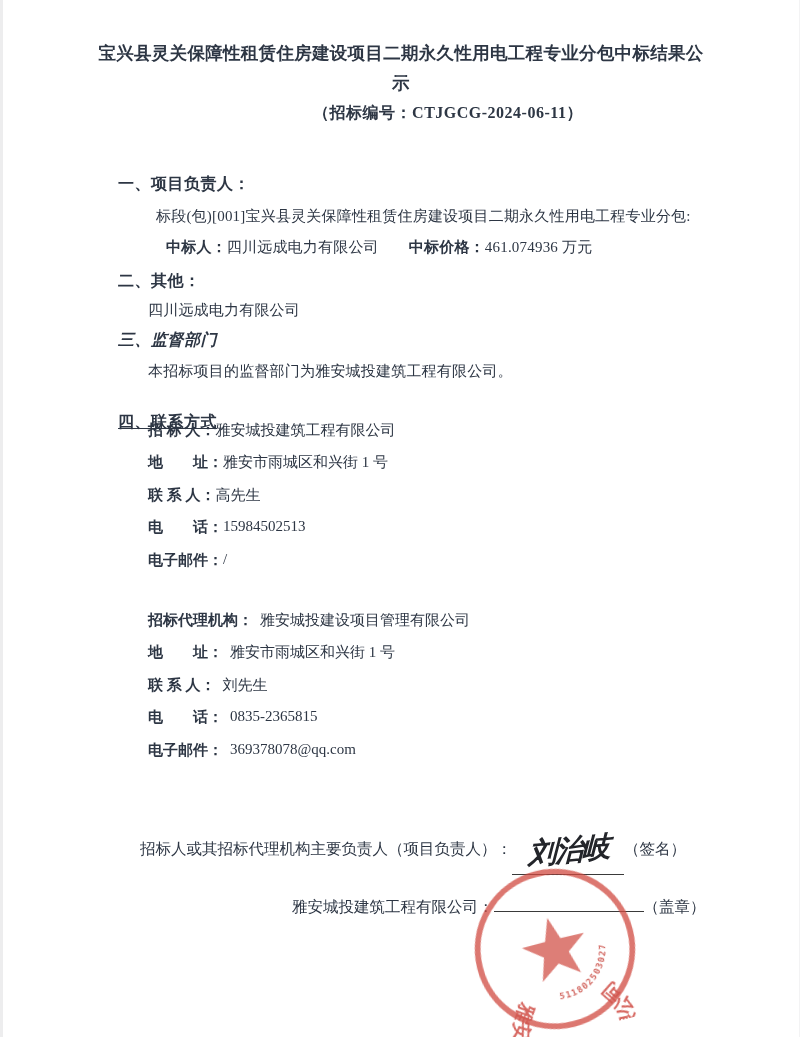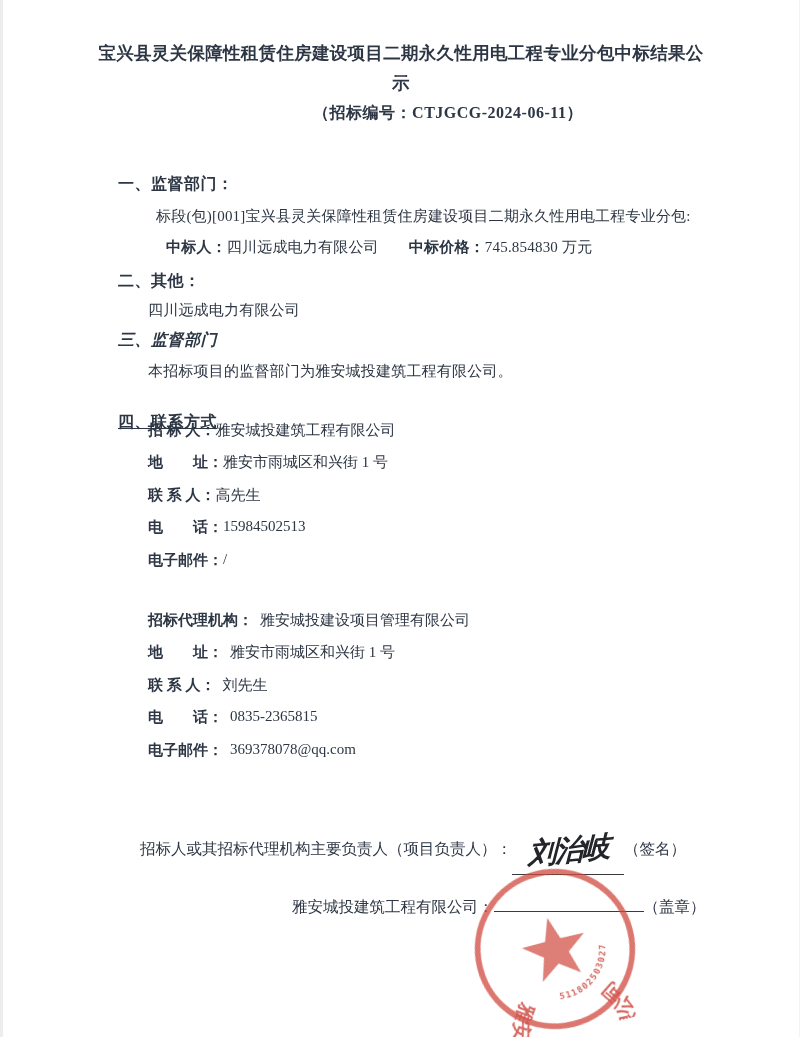--- a/index.html
+++ b/index.html
@@ -76,24 +76,24 @@
     font-family:"DejaVu Sans Mono",monospace;opacity:.9;}
 </style>
 </head>
 <body>
 
 <div class="page">
 
   <div class="doc-title">宝兴县灵关保障性租赁住房建设项目二期永久性用电工程专业分包中标结果公示</div>
   <div class="doc-subtitle">（招标编号：CTJGCG-2024-06-11）</div>
 
-  <div class="heading h1">一、监督部门：</div>
+  <div class="heading h1">一、项目负责人：</div>
   <div class="body-line lot-line">标段(包)[001]宝兴县灵关保障性租赁住房建设项目二期永久性用电工程专业分包:</div>
   <div class="body-line winner-line">
-    <span class="lbl">中标人：</span><span>四川远成电力有限公司</span><span class="price"><span class="lbl">中标价格：</span><span>745.854830 万元</span></span>
+    <span class="lbl">中标人：</span><span>四川远成电力有限公司</span><span class="price"><span class="lbl">中标价格：</span><span>461.074936 万元</span></span>
   </div>
 
   <div class="heading h2">二、其他：</div>
   <div class="body-line other-line">四川远成电力有限公司</div>
 
   <div class="heading h3">三、监督部门</div>
   <div class="body-line supervision-line">本招标项目的监督部门为雅安城投建筑工程有限公司。</div>
 
   <div class="heading h4">四、联系方式</div>
 

